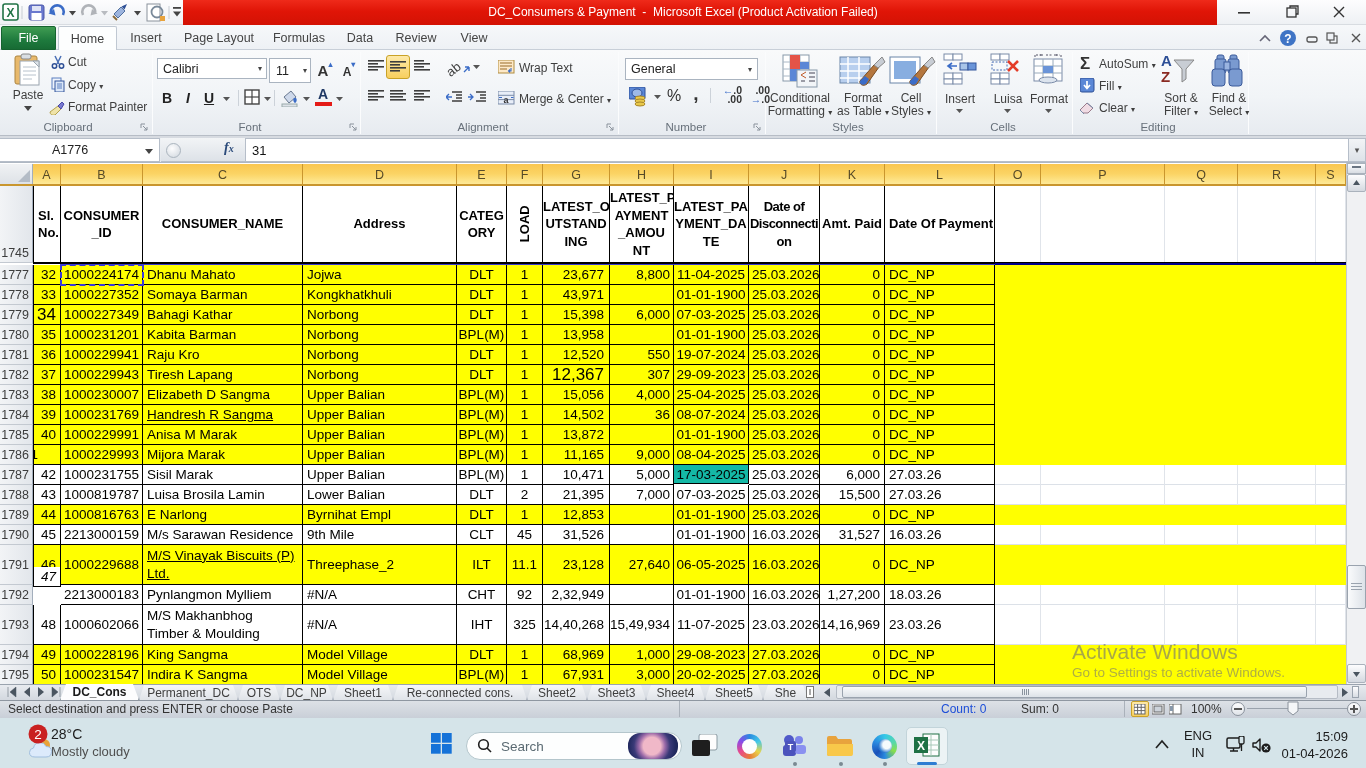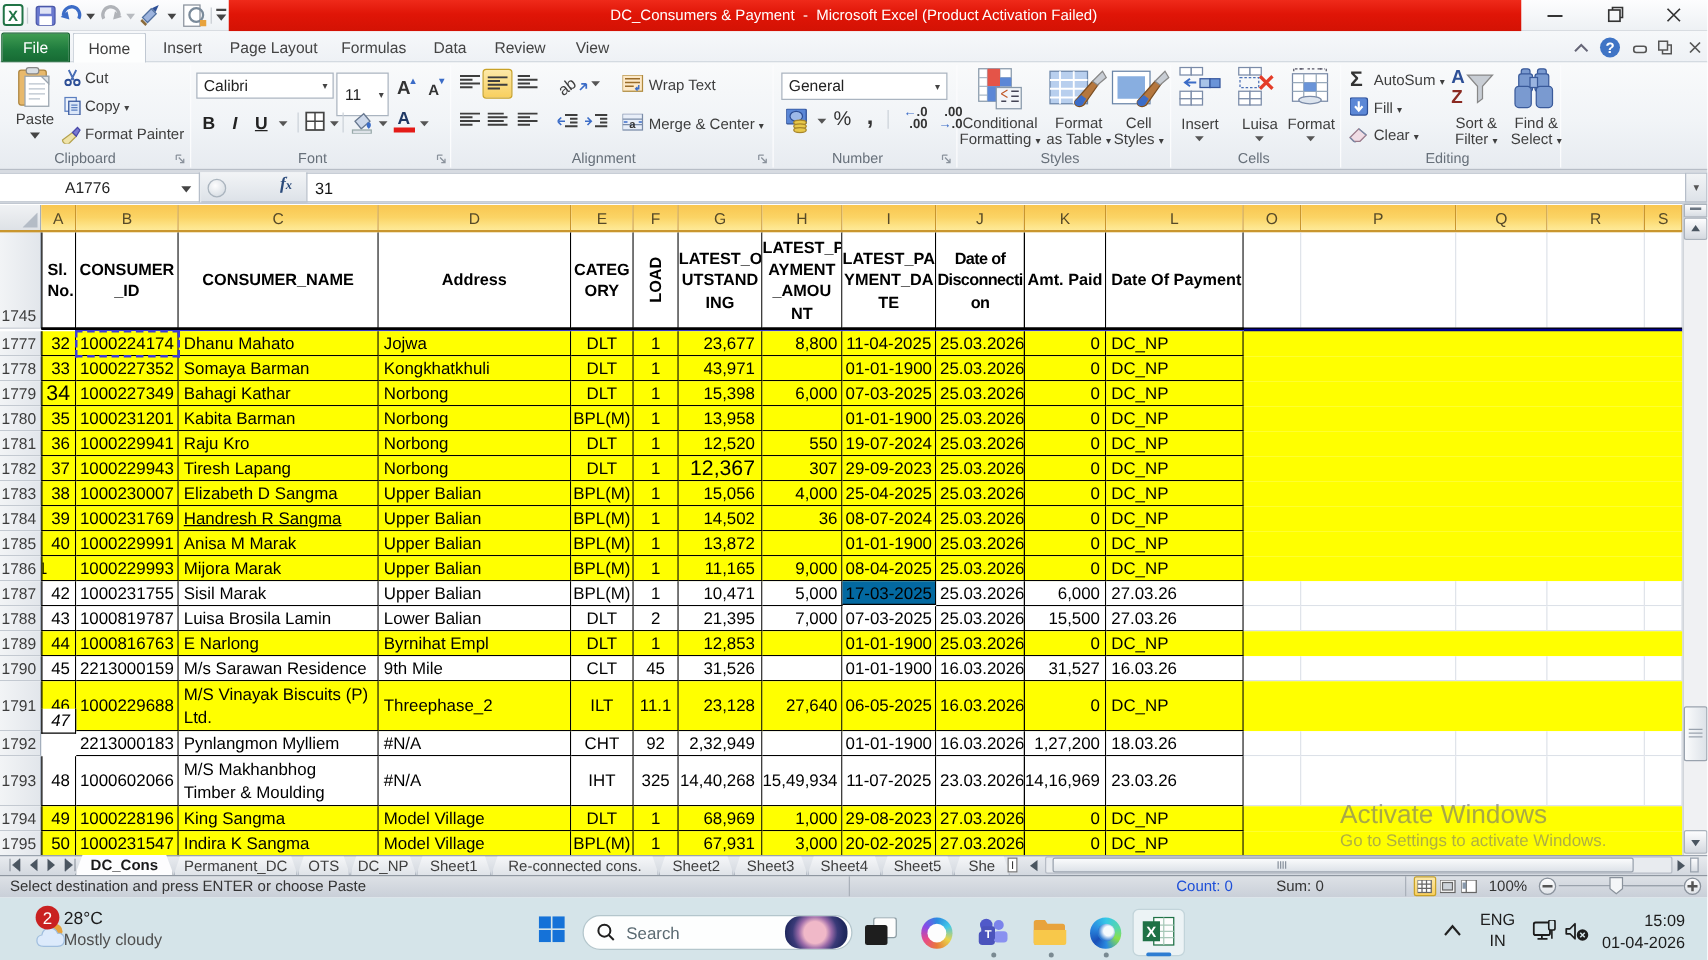--- a/index.html
+++ b/index.html
@@ -118,21 +118,21 @@
       <line x1="7" y1="11" x2="12" y2="11"></line>
     </g>
   </svg>
 <div class="ab" style="left:68px;top:78px;width:46px;height:14px;font-size:12px;color:#3e3e3e;">Copy <span style="font-size:8px;color:#444">▾</span></div>
 <svg class="ab" style="left:48px;top:99px" width="18" height="16" viewBox="0 0 18 16">
     <path d="M2 13 l8 -6 3 3 -6 6 c-3 1 -5 -1 -5 -3z" fill="#efe3a8" stroke="#b5a24e"></path>
     <path d="M10 7 l4 -4 2 2 -3 5 z" fill="#7a7ad0" stroke="#4848a8"></path>
   </svg>
 <div class="ab" style="left:68px;top:100px;width:90px;height:14px;font-size:12px;color:#3e3e3e;">Format Painter</div>
 <div class="ab" style="left:157px;top:58px;width:110px;height:21px;background:#fff;border:1px solid #aab4c0;font-size:12.5px;color:#222;display:flex;align-items:center;padding-left:5px;">Calibri<span style="position:absolute;right:4px;font-size:8px;color:#444">▾</span></div>
-<div class="ab" style="left:269px;top:58px;width:42px;height:35px;background:#fff;border:1px solid #aab4c0;font-size:12.5px;color:#222;display:flex;align-items:center;padding-left:6px;">11<span style="position:absolute;right:3px;font-size:8px;color:#444">▾</span></div>
+<div class="ab" style="left:269px;top:58px;width:42px;height:25px;background:#fff;border:1px solid #aab4c0;font-size:12.5px;color:#222;display:flex;align-items:center;padding-left:6px;">11<span style="position:absolute;right:3px;font-size:8px;color:#444">▾</span></div>
 <div class="ab" style="left:314px;top:58px;width:22px;height:21px;font-size:15px;font-weight:bold;color:#333;display:flex;align-items:flex-end;justify-content:center;">A<span style="font-size:8px;color:#3b6cc7;position:relative;top:-10px;">▴</span></div>
 <div class="ab" style="left:338px;top:58px;width:22px;height:21px;font-size:12px;font-weight:bold;color:#333;display:flex;align-items:flex-end;justify-content:center;">A<span style="font-size:8px;color:#3b6cc7;position:relative;top:-10px;">▾</span></div>
 <div class="ab" style="left:158px;top:88px;width:18px;height:19px;font-size:14px;font-weight:bold;color:#222;display:flex;align-items:center;justify-content:center;">B</div>
 <div class="ab" style="left:180px;top:88px;width:16px;height:19px;font-size:14px;font-style:italic;font-weight:bold;color:#222;display:flex;align-items:center;justify-content:center;">I</div>
 <div class="ab" style="left:200px;top:88px;width:18px;height:19px;font-size:14px;font-weight:bold;color:#222;text-decoration:underline;display:flex;align-items:center;justify-content:center;">U</div>
 <svg class="ab" style="left:222px;top:96px" width="10" height="6">
     <path d="M1 1 l7 0 -3.5 4 z" fill="#555"></path>
   </svg>
 <div class="ab" style="left:238px;top:90px;width:1px;height:16px;background:#ccd2d9;"></div>
 <svg class="ab" style="left:244px;top:89px" width="17" height="17">
@@ -581,21 +581,21 @@
 <div class="ab" style="left:995px;top:445px;width:351px;height:20px;background:#ffff00;"></div>
 <div class="rhead" style="top:465px;height:20px;">1787</div>
 <div class="cell" style="left:33px;top:465px;width:28px;height:20px;border-left:1px solid #000;justify-content:flex-end;padding-right:4px;background:#ffffff;font-size:13.5px;">42</div>
 <div class="cell" style="left:61px;top:465px;width:82px;height:20px;justify-content:center;background:#ffffff;font-size:13.5px;">1000231755</div>
 <div class="cell" style="left:143px;top:465px;width:160px;height:20px;justify-content:flex-start;padding-left:4px;background:#ffffff;font-size:13.5px;">Sisil Marak</div>
 <div class="cell" style="left:303px;top:465px;width:154px;height:20px;justify-content:flex-start;padding-left:4px;background:#ffffff;font-size:13.5px;">Upper Balian</div>
 <div class="cell" style="left:457px;top:465px;width:50px;height:20px;justify-content:center;background:#ffffff;font-size:13.5px;">BPL(M)</div>
 <div class="cell" style="left:507px;top:465px;width:36px;height:20px;justify-content:center;background:#ffffff;font-size:13.5px;">1</div>
 <div class="cell" style="left:543px;top:465px;width:67px;height:20px;justify-content:flex-end;padding-right:5px;background:#ffffff;font-size:13.5px;">10,471</div>
 <div class="cell" style="left:610px;top:465px;width:64px;height:20px;justify-content:flex-end;padding-right:3px;background:#ffffff;font-size:13.5px;">5,000</div>
-<div class="cell" style="left:674px;top:465px;width:75px;height:19px;justify-content:center;background:#0369a1;font-size:13.5px;">17-03-2025</div>
+<div class="cell" style="left:674px;top:465px;width:75px;height:19px;justify-content:center;background:#14b8a6;font-size:13.5px;">17-03-2025</div>
 <div class="cell" style="left:749px;top:465px;width:71px;height:20px;justify-content:flex-start;padding-left:3px;background:#ffffff;font-size:13.5px;">25.03.2026</div>
 <div class="cell" style="left:820px;top:465px;width:65px;height:20px;justify-content:flex-end;padding-right:4px;background:#ffffff;font-size:13.5px;">6,000</div>
 <div class="cell" style="left:885px;top:465px;width:110px;height:20px;justify-content:flex-start;padding-left:4px;background:#ffffff;font-size:13.5px;">27.03.26</div>
 <div class="ab" style="left:995px;top:465px;width:351px;height:20px;background:#fff;border-bottom:1px solid #dce1e8;"></div>
 <div class="ab" style="left:1040px;top:465px;width:1px;height:20px;background:#e0e4ea;"></div>
 <div class="ab" style="left:1164px;top:465px;width:1px;height:20px;background:#e0e4ea;"></div>
 <div class="ab" style="left:1237px;top:465px;width:1px;height:20px;background:#e0e4ea;"></div>
 <div class="ab" style="left:1315px;top:465px;width:1px;height:20px;background:#e0e4ea;"></div>
 <div class="ab" style="left:1345px;top:465px;width:1px;height:20px;background:#e0e4ea;"></div>
 <div class="rhead" style="top:485px;height:20px;">1788</div>
@@ -646,21 +646,21 @@
 <div class="cell" style="left:885px;top:525px;width:110px;height:20px;justify-content:flex-start;padding-left:4px;background:#ffffff;font-size:13.5px;">16.03.26</div>
 <div class="ab" style="left:995px;top:525px;width:351px;height:20px;background:#fff;border-bottom:1px solid #dce1e8;"></div>
 <div class="ab" style="left:1040px;top:525px;width:1px;height:20px;background:#e0e4ea;"></div>
 <div class="ab" style="left:1164px;top:525px;width:1px;height:20px;background:#e0e4ea;"></div>
 <div class="ab" style="left:1237px;top:525px;width:1px;height:20px;background:#e0e4ea;"></div>
 <div class="ab" style="left:1315px;top:525px;width:1px;height:20px;background:#e0e4ea;"></div>
 <div class="ab" style="left:1345px;top:525px;width:1px;height:20px;background:#e0e4ea;"></div>
 <div class="rhead" style="top:545px;height:40px;">1791</div>
 <div class="cell" style="left:33px;top:545px;width:28px;height:40px;border-left:1px solid #000;justify-content:flex-end;padding-right:4px;background:#ffff00;font-size:13.5px;">46</div>
 <div class="cell" style="left:61px;top:545px;width:82px;height:40px;justify-content:center;background:#ffff00;font-size:13.5px;">1000229688</div>
-<div class="cell" style="left:143px;top:545px;width:160px;height:40px;justify-content:flex-start;padding-left:4px;background:#ffff00;font-size:13.5px;">
+<div class="cell" style="left:143px;top:545px;width:160px;height:40px;justify-content:flex-start;padding-left:4px;background:#ffff00;font-size:13.5px;text-decoration:underline;">
     <span style="line-height:18px;">M/S Vinayak Biscuits (P)<br>Ltd.</span>
   </div>
 <div class="cell" style="left:303px;top:545px;width:154px;height:40px;justify-content:flex-start;padding-left:4px;background:#ffff00;font-size:13.5px;">Threephase_2</div>
 <div class="cell" style="left:457px;top:545px;width:50px;height:40px;justify-content:center;background:#ffff00;font-size:13.5px;">ILT</div>
 <div class="cell" style="left:507px;top:545px;width:36px;height:40px;justify-content:center;background:#ffff00;font-size:13.5px;">11.1</div>
 <div class="cell" style="left:543px;top:545px;width:67px;height:40px;justify-content:flex-end;padding-right:5px;background:#ffff00;font-size:13.5px;">23,128</div>
 <div class="cell" style="left:610px;top:545px;width:64px;height:40px;justify-content:flex-end;padding-right:3px;background:#ffff00;font-size:13.5px;">27,640</div>
 <div class="cell" style="left:674px;top:545px;width:75px;height:40px;justify-content:center;background:#ffff00;font-size:13.5px;">06-05-2025</div>
 <div class="cell" style="left:749px;top:545px;width:71px;height:40px;justify-content:flex-start;padding-left:3px;background:#ffff00;font-size:13.5px;">16.03.2026</div>
 <div class="cell" style="left:820px;top:545px;width:65px;height:40px;justify-content:flex-end;padding-right:4px;background:#ffff00;font-size:13.5px;">0</div>

